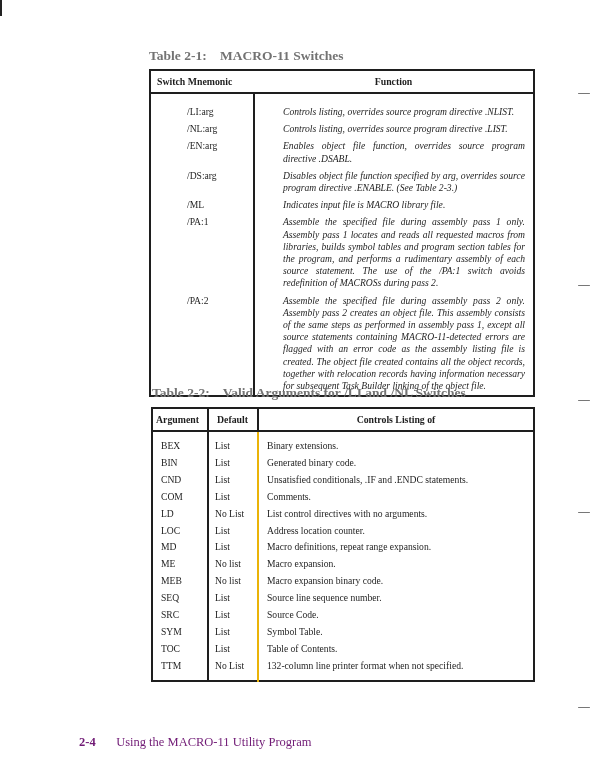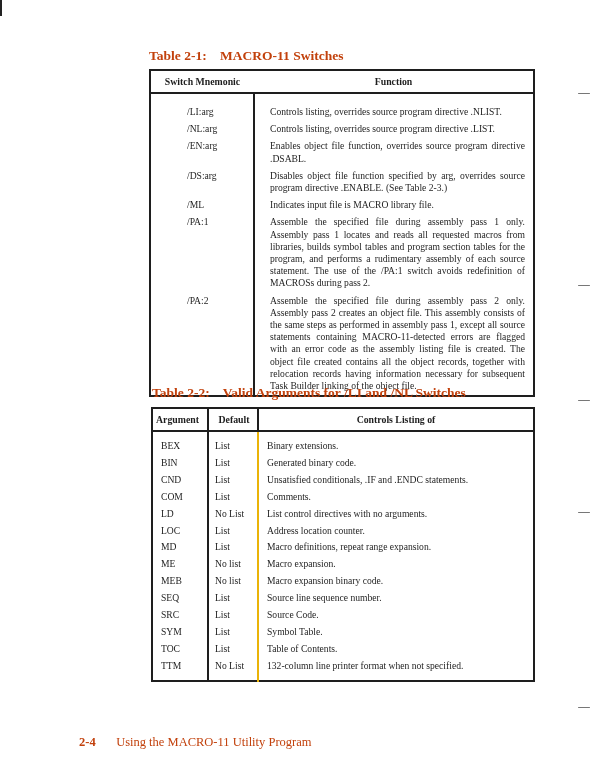--- a/index.html
+++ b/index.html
@@ -1,46 +1,46 @@
 <!DOCTYPE html>
 <html><head>
 <meta charset="utf-8">
 <style>
   html, body { margin: 0; padding: 0; background: #ffffff; }
   body { width: 604px; height: 783px; position: relative; overflow: hidden;
          font-family: "DejaVu Serif", "Liberation Serif", serif; color: #1a1a1a; }
   .edge-mark { position: absolute; left: 0; top: 0; width: 2px; height: 16px; background: #222; }
   .margin-tick { position: absolute; left: 578px; width: 12px; height: 1px; background: #777; border-radius: 1px; }
-  .caption { position: absolute; font-family: "Liberation Serif", serif; font-weight: bold; font-size: 13.5px; color: #c2410c; white-space: nowrap; }
+  .caption { position: absolute; font-family: "Liberation Serif", serif; font-weight: bold; font-size: 13.5px; color: #737373; white-space: nowrap; }
   .caption .num { margin-right: 10px; }
   table.doc { position: absolute; border-collapse: collapse; border: 2px solid #1e1e1e;
               font-family: "Liberation Serif", serif; font-size: 9.6px; color: #1e1e1e; }
-  table.doc th { font-weight: bold; font-size: 9.8px; text-align: center; border-bottom: 2px solid #1e1e1e; padding: 0 6px; height: 21px; }
+  table.doc th { font-weight: bold; font-size: 9.8px; text-align: left; border-bottom: 2px solid #1e1e1e; padding: 0 6px; height: 21px; }
   table.doc td { vertical-align: top; padding: 0 6px; line-height: 12.2px; }
   table.doc td.cell-key { border-right: 2px solid #1e1e1e; }
   #t1 { left: 149px; top: 69px; width: 386px; }
   #t1 col.c1 { width: 104px; }
   #t1 th.c2 { text-align: center; }
   #t1 td { padding-bottom: 5px; padding-left: 36px; }
-  #t1 td.c2 { padding-left: 15px; padding-right: 8px; text-align: justify; }
+  #t1 td.c2 { padding-left: 28px; padding-right: 8px; text-align: justify; font-style: italic; }
   #t1 tr.first td { padding-top: 12px; }
   #t1 tr.last td { padding-bottom: 3px; margin-top: 45px; }
   #t2 { left: 151px; top: 407px; width: 384px; }
   #t2 col.c1 { width: 56px; }
   #t2 col.c2 { width: 50px; }
   #t2 th.c1 { text-align: left; padding: 0 3px; border-right: 2px solid #1e1e1e; }
   #t2 th.c2 { border-right: 2px solid #1e1e1e; padding-left: 8px; }
   #t2 th.c3 { text-align: center; }
   #t2 td { height: 16.9px; line-height: 16.9px; padding-top: 0; padding-bottom: 0; }
   #t2 td.c1 { padding-left: 8px; border-right: 2px solid #1e1e1e; }
   #t2 td.c2 { border-right: 2px solid #eab308; padding-left: 6px; }
   #t2 td.c3 { padding-left: 8px; }
   #t2 tr.first td { padding-top: 6px; }
   #t2 tr.last td { height: 22px; vertical-align: top; }
-  .footer { position: absolute; left: 79px; top: 735px; font-family: "Liberation Serif", serif; font-size: 12.5px; color: #c2410c; white-space: nowrap; }
+  .footer { position: absolute; left: 79px; top: 735px; font-family: "Liberation Serif", serif; font-size: 12.5px; color: #701a75; white-space: nowrap; }
   .footer .pg { font-weight: bold; display: inline-block; width: 34px; }
 </style>
 </head>
 <body>
 
 <div class="edge-mark"></div>
 <div class="margin-tick" style="top:93px"></div>
 <div class="margin-tick" style="top:285px"></div>
 <div class="margin-tick" style="top:400px"></div>
 <div class="margin-tick" style="top:512px"></div>

